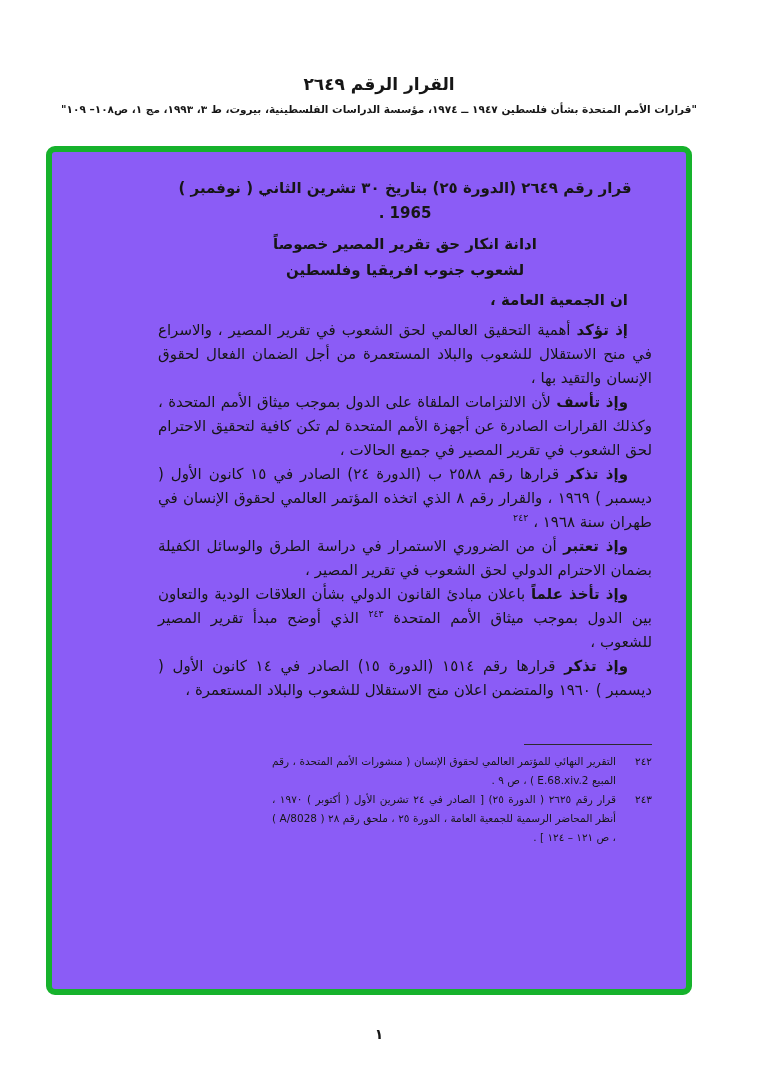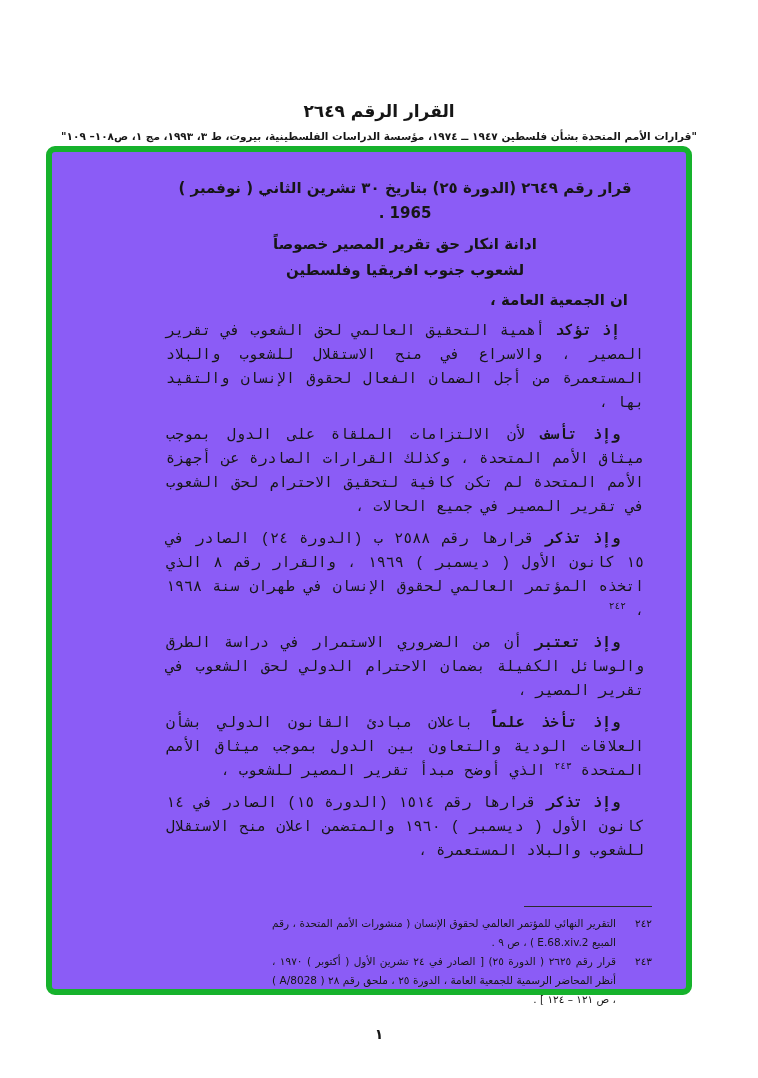--- a/index.html
+++ b/index.html
@@ -17,21 +17,20 @@
     overflow: hidden;
   }
   
   .doc-header {
     position: absolute;
     top: 74px;
     left: 0;
     right: 0;
     text-align: center;
     direction: rtl;
-    margin-top: 27px;
   }
   .doc-title {
     font-size: 17px;
     font-weight: bold;
     letter-spacing: 1px;
     margin: 0;
   }
   .doc-source {
     font-size: 10.5px;
     font-weight: bold;
@@ -64,24 +63,23 @@
     font-weight: bold;
     line-height: 26px;
     margin-top: 5px;
   }
   .opening {
     font-weight: bold;
     margin: 5px 0 6px 0;
     text-indent: 24px;
   }
   .para {
-    margin: 8px;
+    margin: 0;
     text-align: justify;
     text-indent: 24px;
-    font-family: Liberation Mono, monospace;
   }
   .para .lead { font-weight: bold; }
   .fn-ref {
     font-size: 9.5px;
     line-height: 0;
     vertical-align: super;
   }
   
   .footnotes {
     width: 380px;

